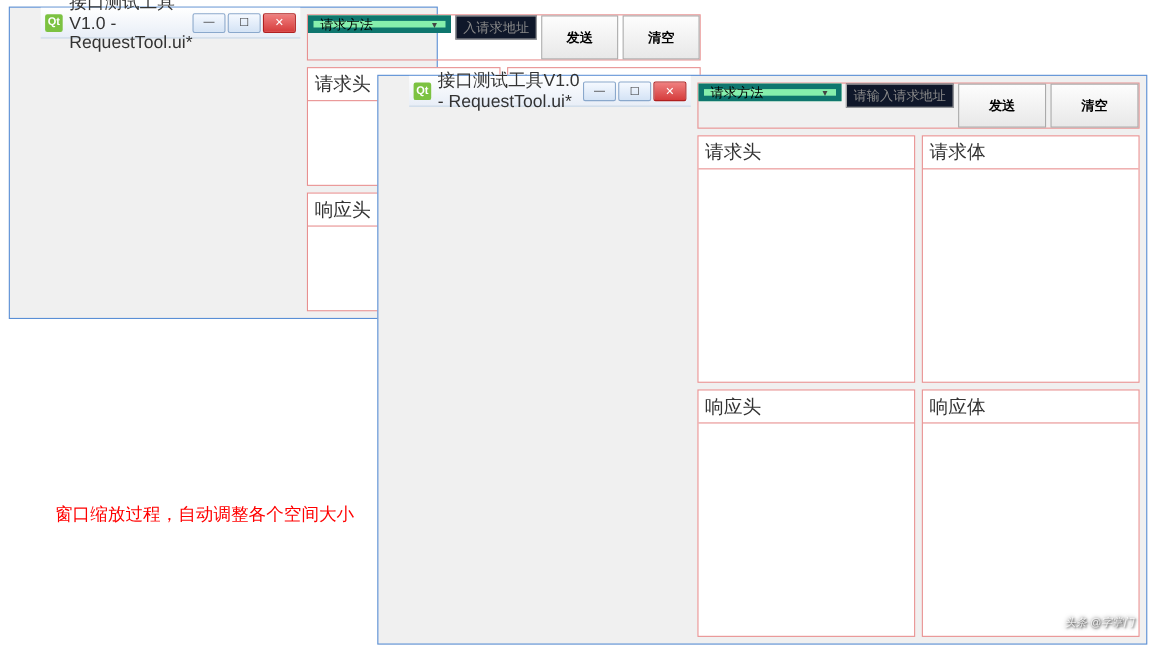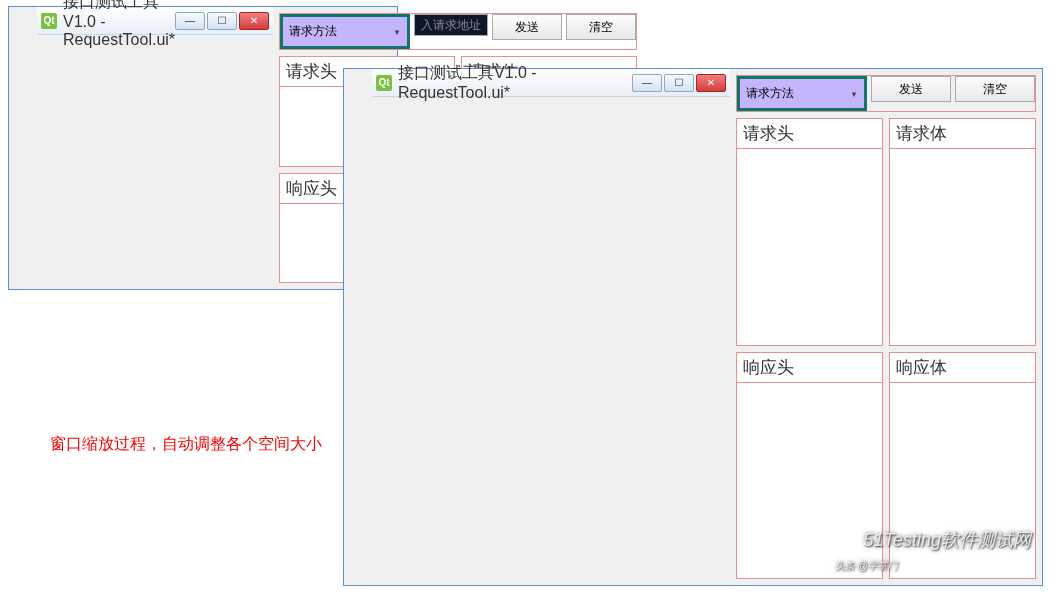--- a/index.html
+++ b/index.html
@@ -63,43 +63,44 @@
       flex-direction: column;
       gap: 6px;
     }
     .row-top {
       display: flex;
       gap: 4px;
       border: 1px solid #e89090;
     }
     .dropdown {
       display: flex; align-items: center;
-      border: 3px solid #0f766e;
-      background: #c4b5fd;
-      height: 35px;
+      border: 5px solid #0f766e;
+      background: #86efac;
+      height: 16px;
       padding: 0 2px 0 6px;
     }
     .dropdown .chev {
       width: 16px; text-align: center; font-size: 9px; color: #444;
     }
     .addr-input {
       flex: 1; height: 22px;
       border: 1px solid #aaa;
       background: #0f172a;
       padding: 0 6px;
       color: #888;
       display: flex; align-items: center;
       overflow: hidden; white-space: nowrap;
     }
     .btn {
-      height: 26px;
+      height: 40px;
       border: 1px solid #aaa;
       background: linear-gradient(to bottom,#fdfdfd,#e8e8e8);
       display: flex; align-items: center; justify-content: center;
       padding: 0 6px;
+      font-weight: bold;
     }
     .grid2 {
       flex: 1;
       display: grid;
       grid-template-columns: 1fr 1fr;
       grid-template-rows: 1fr 1fr;
       gap: 6px;
     }
     .panel {
       border: 1px solid #e89090;
@@ -194,20 +195,23 @@
       <div class="win-btn close">✕</div>
     </div>
   </div>
   <div class="client">
     <div class="row-top">
       <div class="dropdown" style="width:130px;">
         <span>请求方法</span>
         <span style="flex:1"></span>
         <span class="chev">▾</span>
       </div>
+      <div class="addr-input" title="请输入请求地址">
+        <span>请输入请求地址</span>
+      </div>
       <div class="btn" style="width:80px;">发送</div>
       <div class="btn" style="width:80px;">清空</div>
     </div>
     <div class="grid2">
       <div class="panel">
         <div class="panel-label">请求头</div>
         <div class="panel-body"></div>
       </div>
       <div class="panel">
         <div class="panel-label">请求体</div>
@@ -218,24 +222,24 @@
         <div class="panel-body"></div>
       </div>
       <div class="panel">
         <div class="panel-label">响应体</div>
         <div class="panel-body"></div>
       </div>
     </div>
   </div>
 </div>
 
-<div class="annotation" style="left:50px; top:434px;text-align:center;">窗口缩放过程，自动调整各个空间大小</div>
+<div class="annotation" style="left:50px; top:458px;text-align:center;">窗口缩放过程，自动调整各个空间大小</div>
 
 <div class="watermark">
   <span class="wechat-icon">
     <svg viewBox="0 0 24 24" fill="rgba(255,255,255,0.85)">
         <circle cx="9" cy="10" r="6"></circle>
         <circle cx="16" cy="14" r="5"></circle>
       </svg>
   </span>
-  <span>51Testing软件测试网</span><br>
+  <br>
   <span class="line2">头条 @字掌门</span>
 </div>
 
 </body></html>

